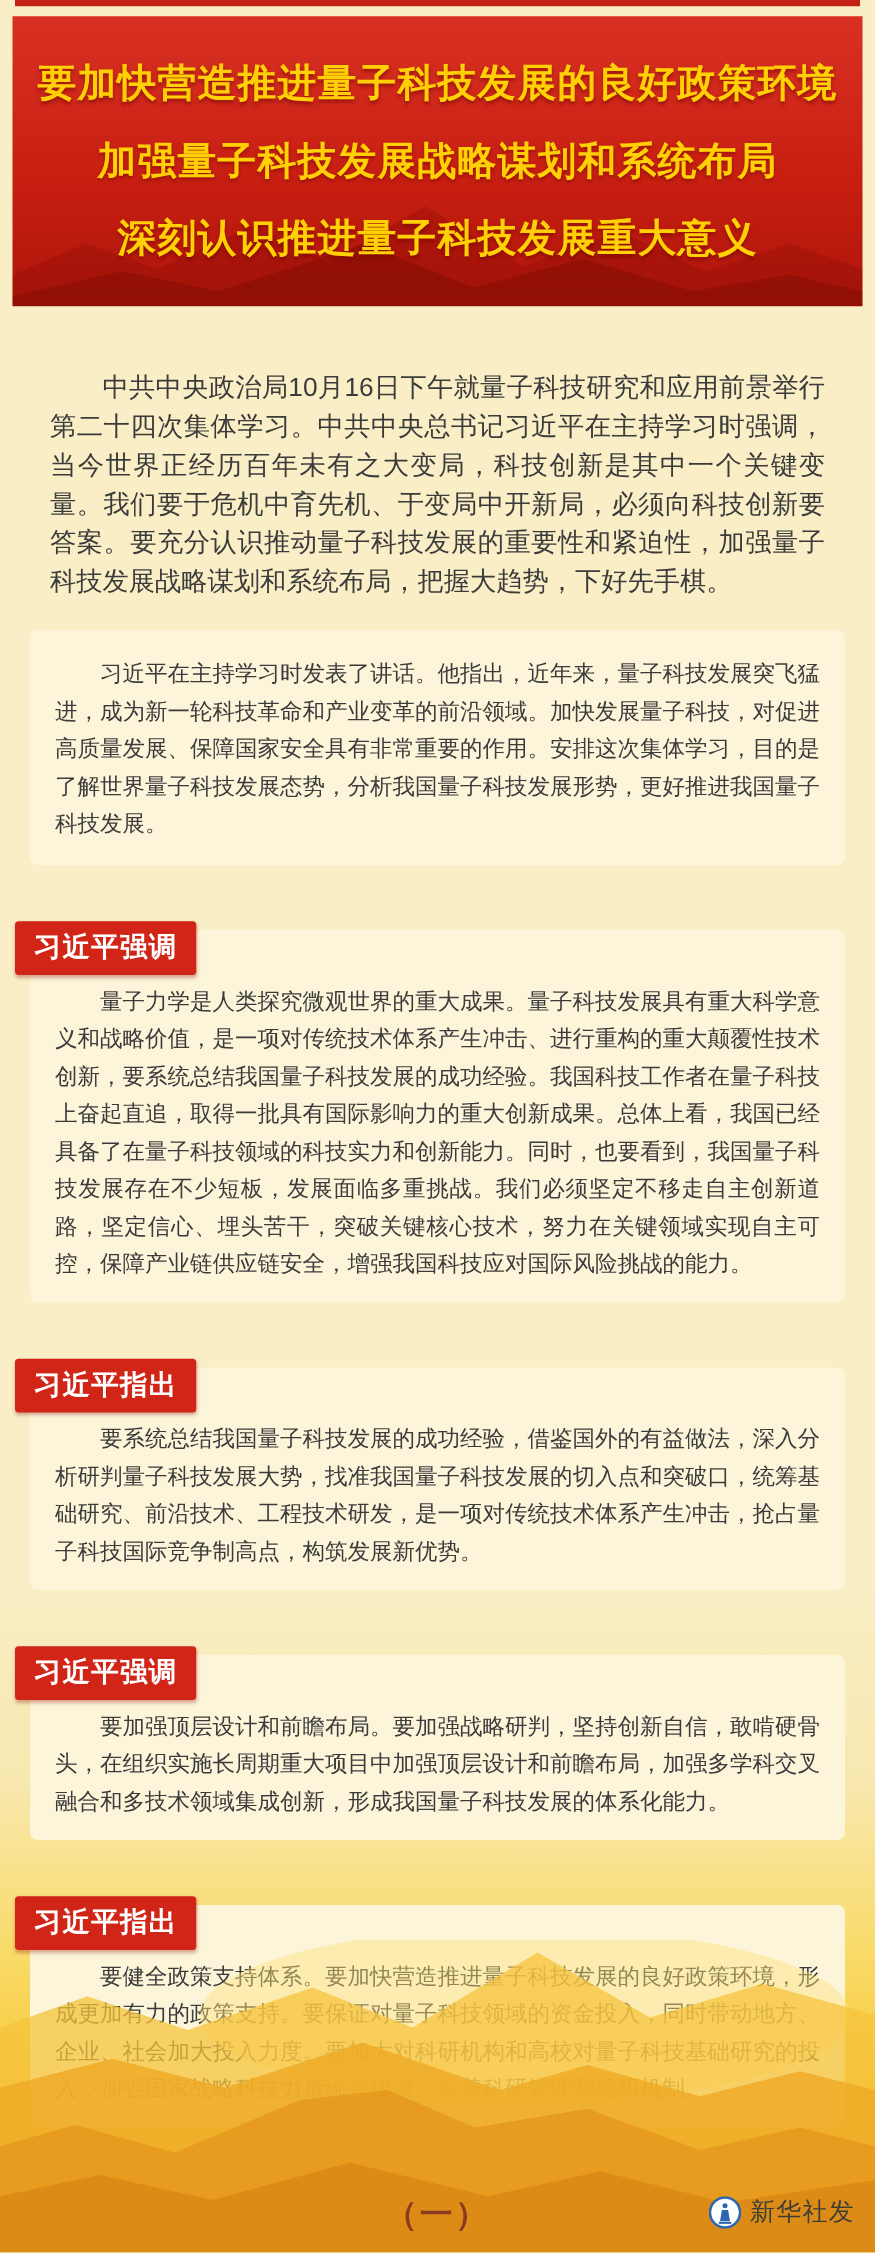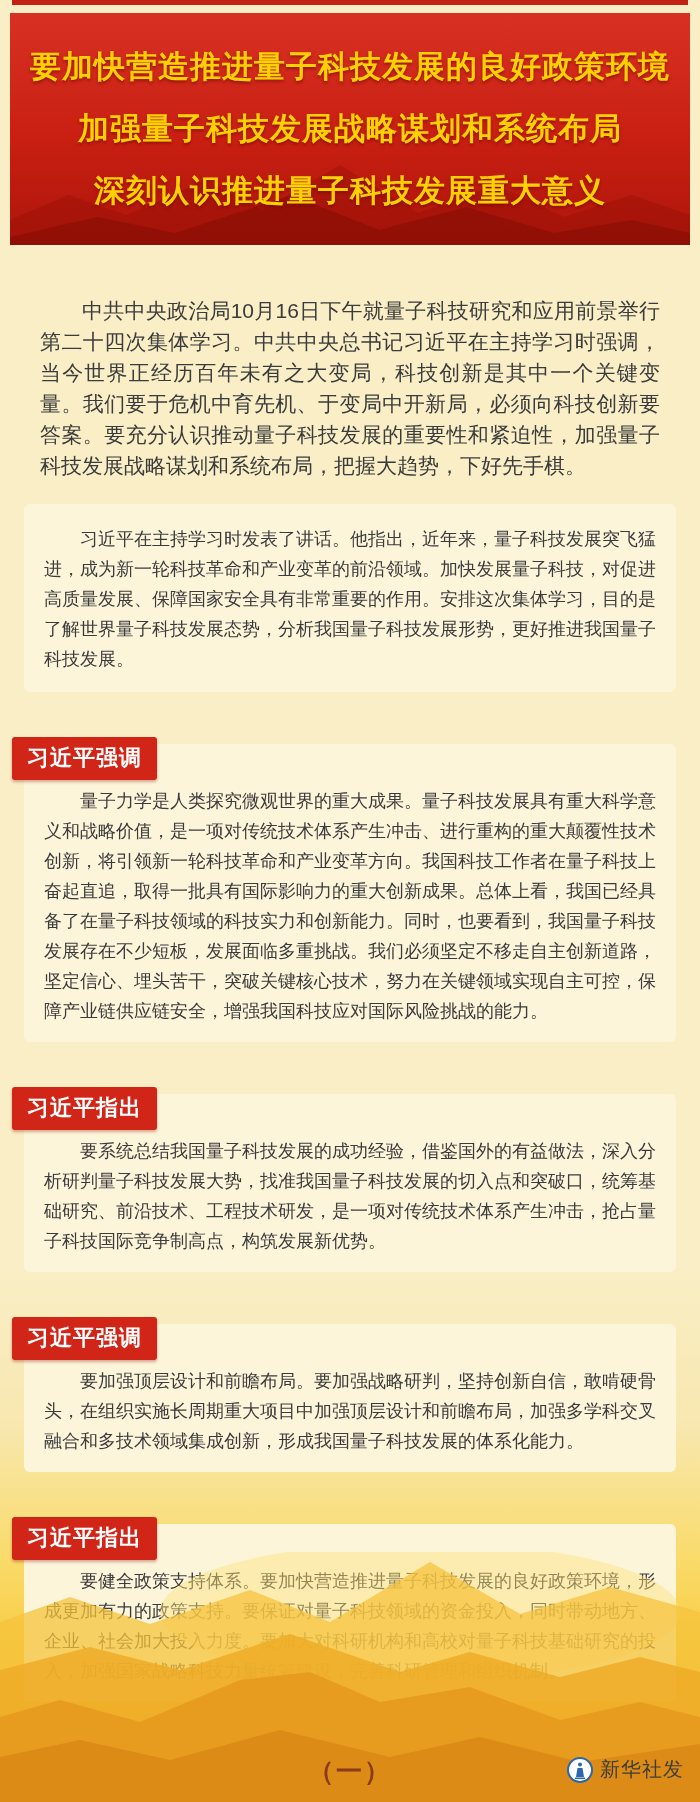--- a/index.html
+++ b/index.html
@@ -116,21 +116,21 @@
 
   <p class="intro">中共中央政治局10月16日下午就量子科技研究和应用前景举行第二十四次集体学习。中共中央总书记习近平在主持学习时强调，当今世界正经历百年未有之大变局，科技创新是其中一个关键变量。我们要于危机中育先机、于变局中开新局，必须向科技创新要答案。要充分认识推动量子科技发展的重要性和紧迫性，加强量子科技发展战略谋划和系统布局，把握大趋势，下好先手棋。</p>
 
   <div class="plain-box">
     <p>习近平在主持学习时发表了讲话。他指出，近年来，量子科技发展突飞猛进，成为新一轮科技革命和产业变革的前沿领域。加快发展量子科技，对促进高质量发展、保障国家安全具有非常重要的作用。安排这次集体学习，目的是了解世界量子科技发展态势，分析我国量子科技发展形势，更好推进我国量子科技发展。</p>
   </div>
 
   <div class="section">
     <div class="badge">习近平强调</div>
     <div class="sec-box">
-      <p>量子力学是人类探究微观世界的重大成果。量子科技发展具有重大科学意义和战略价值，是一项对传统技术体系产生冲击、进行重构的重大颠覆性技术创新，将引领新一轮科技革命和产业变革方向。我国科技工作者在量子科技上奋起直追，取得一批具有国际影响力的重大创新成果。总体上看，我国已经具备了在量子科技领域的科技实力和创新能力。同时，也要看到，我国量子科技发展存在不少短板，发展面临多重挑战。我们必须坚定不移走自主创新道路，坚定信心、埋头苦干，突破关键核心技术，努力在关键领域实现自主可控，保障产业链供应链安全，增强我国科技应对国际风险挑战的能力。</p>
+      <p>量子力学是人类探究微观世界的重大成果。量子科技发展具有重大科学意义和战略价值，是一项对传统技术体系产生冲击、进行重构的重大颠覆性技术创新，要系统总结我国量子科技发展的成功经验。我国科技工作者在量子科技上奋起直追，取得一批具有国际影响力的重大创新成果。总体上看，我国已经具备了在量子科技领域的科技实力和创新能力。同时，也要看到，我国量子科技发展存在不少短板，发展面临多重挑战。我们必须坚定不移走自主创新道路，坚定信心、埋头苦干，突破关键核心技术，努力在关键领域实现自主可控，保障产业链供应链安全，增强我国科技应对国际风险挑战的能力。</p>
     </div>
   </div>
 
   <div class="section">
     <div class="badge">习近平指出</div>
     <div class="sec-box">
       <p>要系统总结我国量子科技发展的成功经验，借鉴国外的有益做法，深入分析研判量子科技发展大势，找准我国量子科技发展的切入点和突破口，统筹基础研究、前沿技术、工程技术研发，是一项对传统技术体系产生冲击，抢占量子科技国际竞争制高点，构筑发展新优势。</p>
     </div>
   </div>
 

